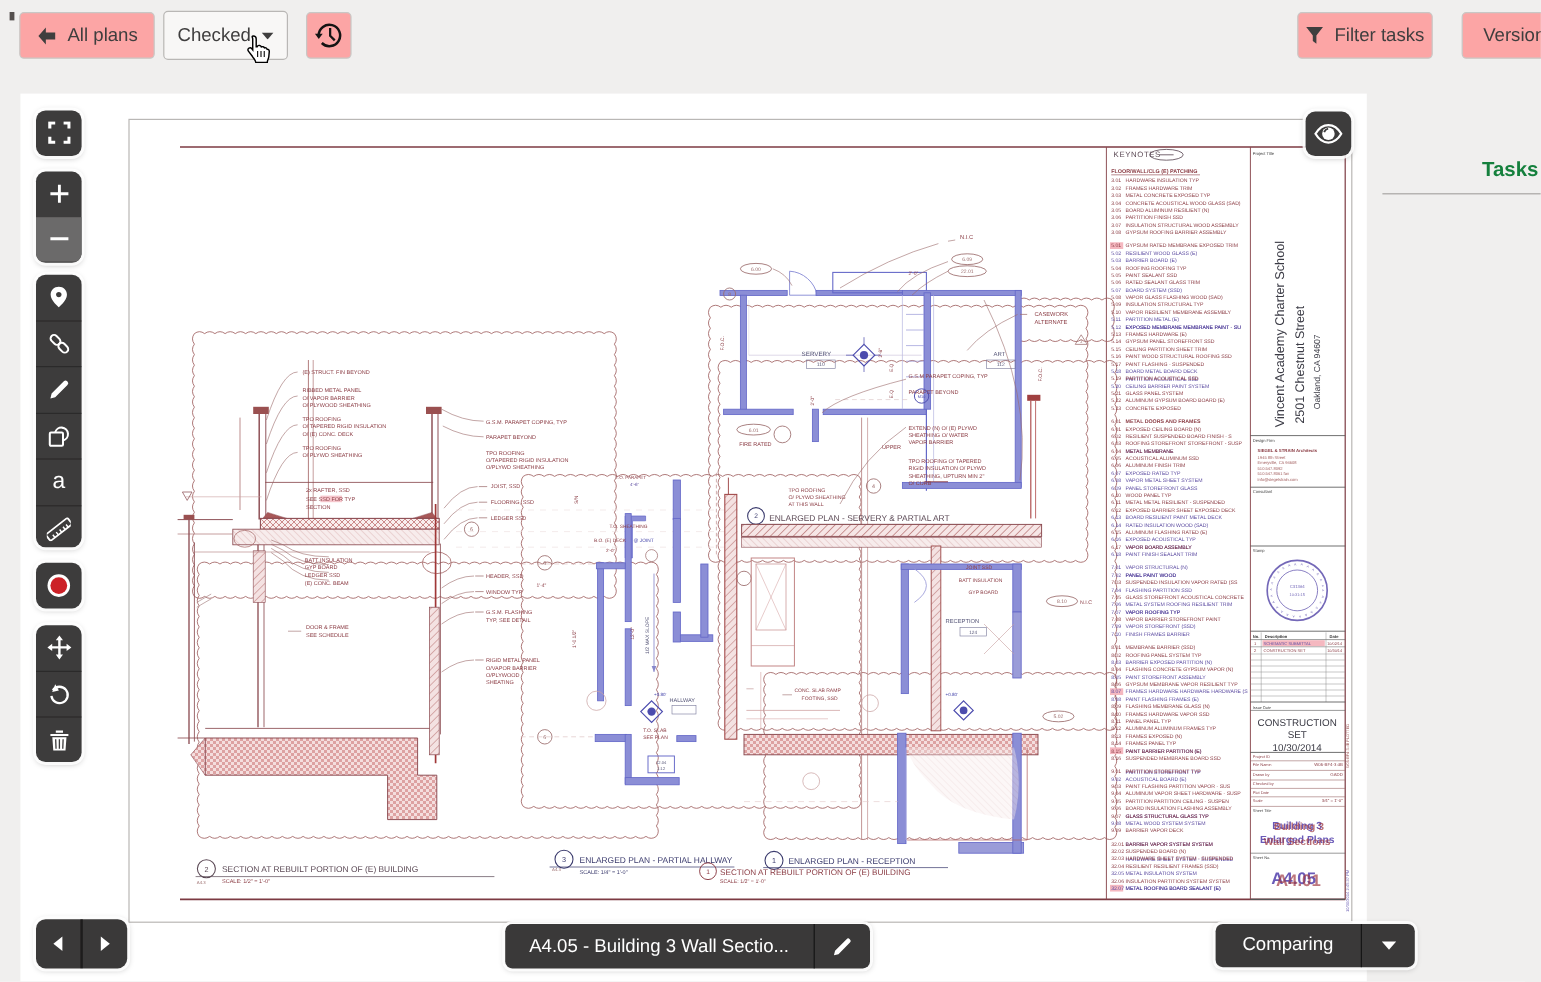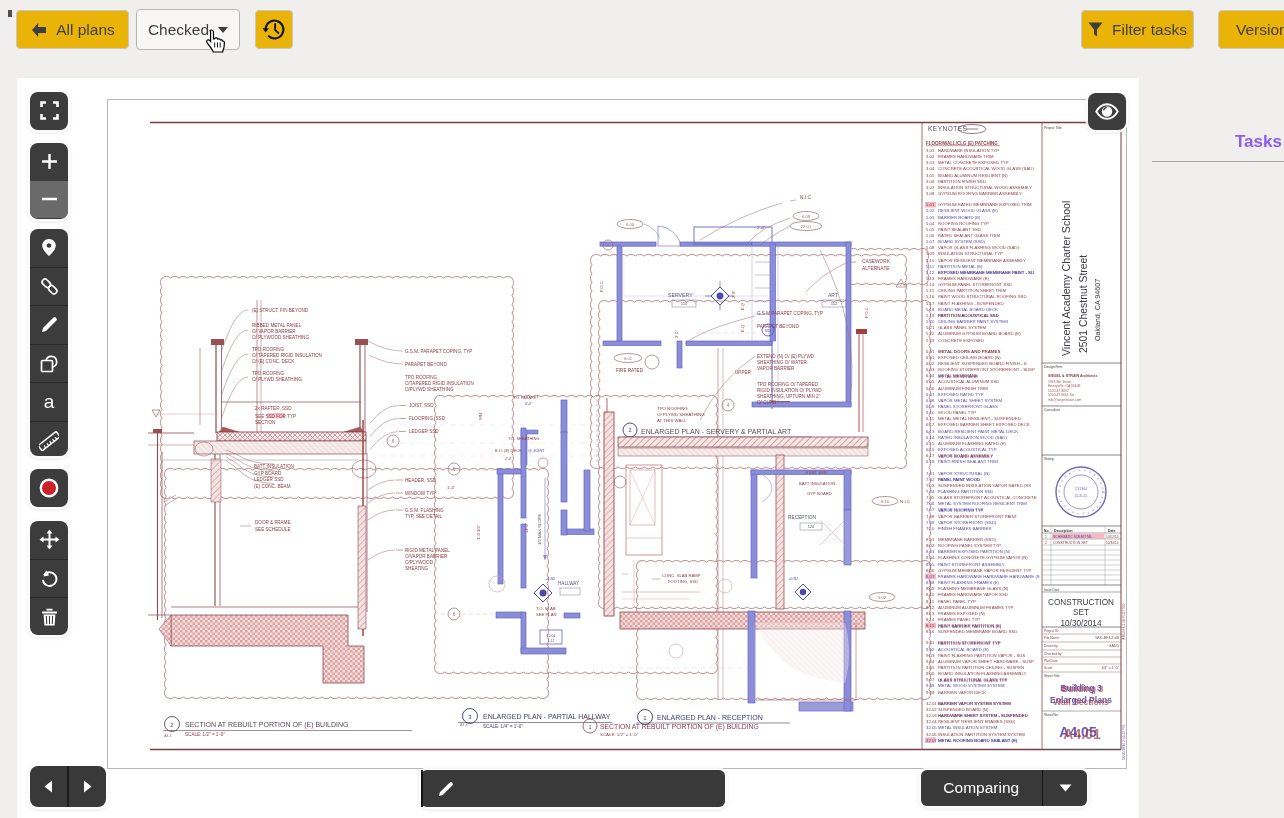--- a/index.html
+++ b/index.html
@@ -1,16 +1,16 @@
 <!DOCTYPE html>
 <html><head><meta charset="utf-8">
 <style>
 *{margin:0;padding:0;box-sizing:border-box}
 html,body{width:1284px;height:818px;overflow:hidden;background:#f0efee;font-family:"Liberation Sans",sans-serif;position:relative}
-.btn{position:absolute;background:#eab308;border:1px solid #c9c7c5;border-radius:4px;display:flex;align-items:center;justify-content:center;color:#3f3e3e;font-size:15.5px;gap:9px}
+.btn{position:absolute;background:#fca5a5;border:1px solid #c9c7c5;border-radius:4px;display:flex;align-items:center;justify-content:center;color:#3f3e3e;font-size:15.5px;gap:9px}
 .dkbtn{position:absolute;background:#3d3c3c;border-radius:8px;box-shadow:0 0 0 2.5px rgba(255,255,255,0.85),0 1px 5px rgba(0,0,0,0.28);display:flex;flex-direction:column;align-items:center;overflow:hidden}
 .cell{width:38px;height:37.6px;display:flex;align-items:center;justify-content:center;flex:none}
 .sep{width:38px;height:1px;background:#2b2a2a;flex:none}
 </style></head>
 <body>
 <svg width="1284" height="818" viewBox="0 0 1284 818" style="position:absolute;left:0;top:0" font-family="Liberation Sans, sans-serif">
 <defs>
 <pattern id="hR" width="4.5" height="4.5" patternUnits="userSpaceOnUse" patternTransform="rotate(45)">
  <rect width="4.5" height="4.5" fill="#f6e6e6"></rect>
         <line x1="0" y1="0" x2="0" y2="4.5" stroke="#ad5f5f" stroke-width="1"></line>
@@ -795,47 +795,48 @@
 <div class="dkbtn" style="left:1088px;top:93px;width:38px;height:37px;border-radius:8px">
  <div class="cell">
       <svg width="24" height="17" viewBox="0 0 23 16" fill="none">
         <path d="M1.2 8 C4.5 2.3 8.3 1 11.5 1 C14.7 1 18.5 2.3 21.8 8 C18.5 13.7 14.7 15 11.5 15 C8.3 15 4.5 13.7 1.2 8 Z" stroke="#fff" stroke-width="1.8"></path>
         <circle cx="11.5" cy="8" r="5" fill="#fff"></circle>
         <path d="M8.1 6.7 a4.4 4.4 0 0 1 3.2 -2.8" stroke="#3d3c3c" stroke-width="1.5"></path>
       </svg>
     </div>
 </div>
 
-<div style="position:absolute;left:1235px;top:132px;font-size:17px;font-weight:bold;color:#8b5cf6">Tasks</div>
+<div style="position:absolute;left:1235px;top:132px;font-size:17px;font-weight:bold;color:#15803d">Tasks</div>
 <div style="position:absolute;left:1152px;top:161px;width:132px;height:1px;background:#a8a6a4"></div>
 
 <div class="dkbtn" style="left:30px;top:766px;width:76px;height:41px;flex-direction:row;border-radius:8px;background:#3a3939">
  <div class="cell" style="height:41px;width:37px">
       <svg width="9" height="13" viewBox="0 0 9 13">
         <path d="M8 0.5 L8 12.5 L0.5 6.5 Z" fill="#fff"></path>
       </svg>
     </div>
  <div style="width:1.5px;height:41px;background:#1d1c1c"></div>
  <div class="cell" style="height:41px;width:37px">
       <svg width="9" height="13" viewBox="0 0 9 13">
         <path d="M1 0.5 L1 12.5 L8.5 6.5 Z" fill="#fff"></path>
       </svg>
     </div>
 </div>
 
 <div style="position:absolute;left:421px;top:770px;width:304px;height:37px;background:#3a3939;border-radius:6px;box-shadow:0 0 0 2.5px rgba(255,255,255,0.85),0 1px 5px rgba(0,0,0,0.28);display:flex;align-items:center">
+ <div style="flex:1;text-align:center;color:#fff;font-size:15.5px">A4.05 - Building 3 Wall Sectio...</div>
  <div style="width:1.5px;height:37px;background:#151515"></div>
  <div style="width:46px;display:flex;align-items:center;justify-content:center">
   <svg width="16" height="16" viewBox="0 0 17 17">
         <path d="M1 16 L2 12 L12.2 1.8 A1.9 1.9 0 0 1 15 1.8 L15.2 2 A1.9 1.9 0 0 1 15.2 4.8 L5 15 Z" fill="#fff"></path>
       </svg>
  </div>
 </div>
 
-<div style="position:absolute;left:921px;top:770px;width:166px;height:36px;background:#3a3939;border-radius:6px;box-shadow:0 0 0 2.5px rgba(255,255,255,0.85),0 1px 5px rgba(0,0,0,0.28);display:flex;align-items:center">
+<div style="position:absolute;left:1013px;top:770px;width:166px;height:36px;background:#3a3939;border-radius:6px;box-shadow:0 0 0 2.5px rgba(255,255,255,0.85),0 1px 5px rgba(0,0,0,0.28);display:flex;align-items:center">
  <div style="flex:1;text-align:center;color:#fff;font-size:15.5px">Comparing</div>
  <div style="width:1.5px;height:36px;background:#151515"></div>
  <div style="width:44px;display:flex;align-items:center;justify-content:center">
   <svg width="13" height="8" viewBox="0 0 13 8">
         <path d="M0.5 0.5 L12.5 0.5 L6.5 7.5 Z" fill="#fff"></path>
       </svg>
  </div>
 </div>
 
 </body></html>

